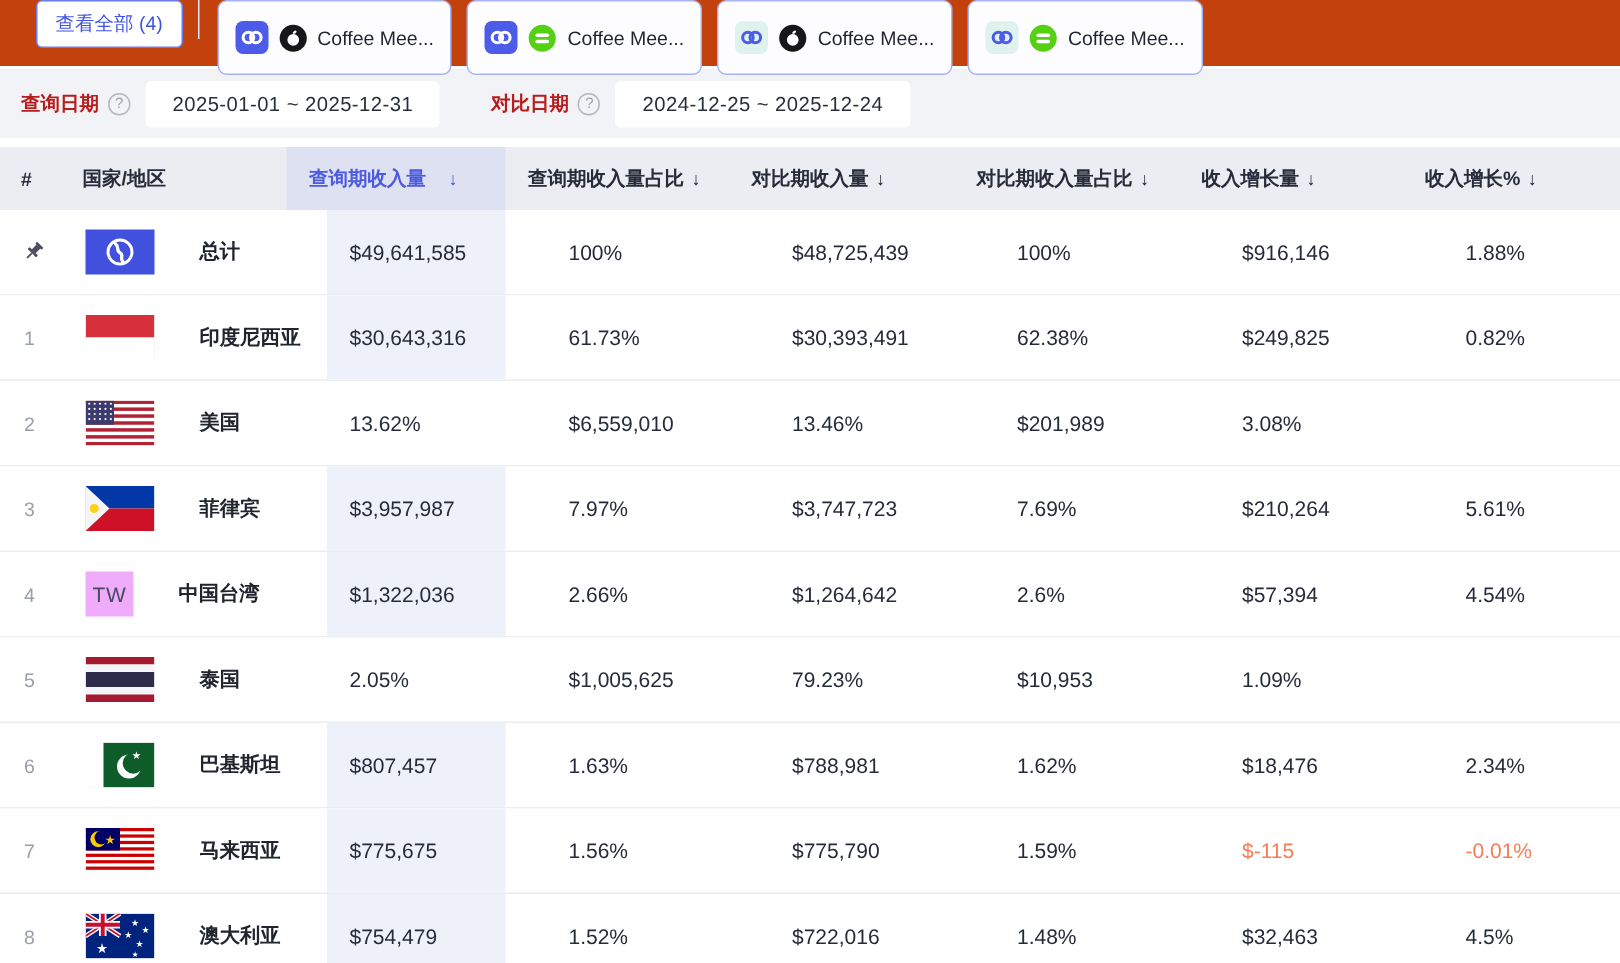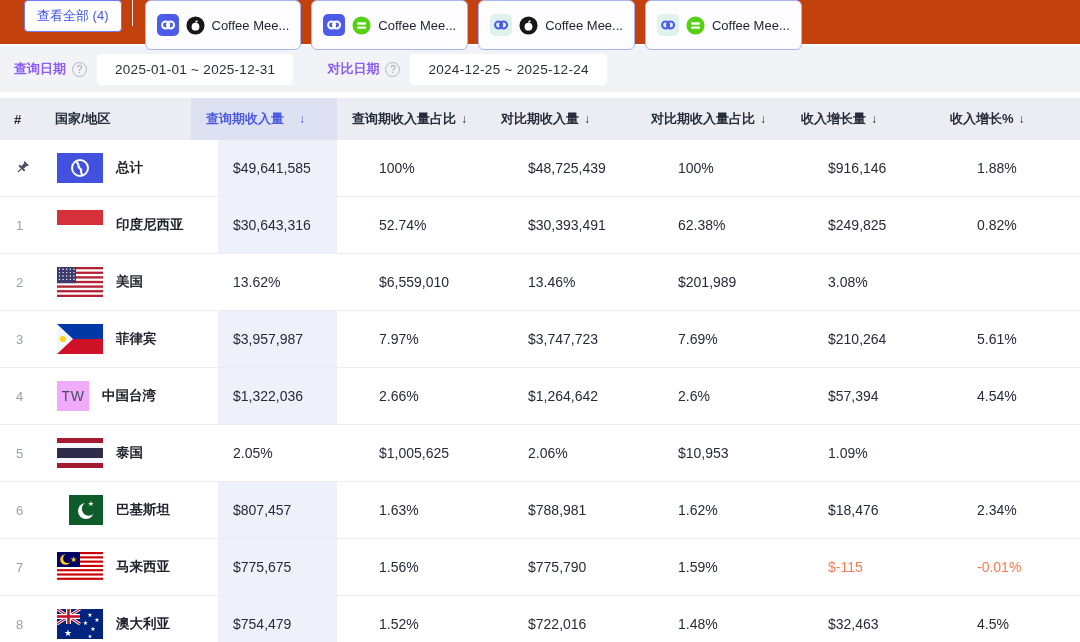--- a/index.html
+++ b/index.html
@@ -14,41 +14,41 @@
   .app-tabs { display:flex; align-items:center; gap:10px; }
   .app-btn { display:flex; align-items:center; gap:7px; border:1px solid #a9b3f2; background:#fdfdff;
     border-radius:6px; padding:4px 11px; font-size:13px; color:#1f2430; cursor:pointer; height:50px; }
   .app-badge { width:22px; height:22px; border-radius:5px; display:flex; align-items:center; justify-content:center; flex:0 0 auto; }
   .app-badge.solid { background:#4c5ce8; color:#ffffff; }
   .app-badge.light { background:#dff2ec; color:#4c5ce8; }
   .platform-ic { width:19px; height:19px; flex:0 0 auto; }
 
   
   .filterbar { height:46px; background:#f2f3f6; display:flex; align-items:center; padding:0 14px; margin-top:2px; }
-  .f-label { font-size:13px; font-weight:bold; color:#8b5cf6; }
+  .f-label { font-size:13px; font-weight:bold; color:#b91c1c; }
   .help-ic { width:15px; height:15px; border:1px solid #b4b8c2; border-radius:50%; color:#9da2ad;
     font-size:10px; display:inline-flex; align-items:center; justify-content:center; margin:0 10px 0 6px; }
   .date-input { background:#fff; border-radius:4px; padding:8px 18px; font-size:13.5px; color:#2a2e39;
     letter-spacing:.3px; cursor:pointer; white-space:nowrap; }
   .f-gap { width:34px; }
 
   
   .tablewrap { margin-top:6px; }
   .grid { display:grid; grid-template-columns:40px 151px 146px 149px 150px 150px 149px 1fr; }
   .thead { height:42px; background:#ebedf3; align-items:stretch; }
   .th { display:flex; align-items:center; padding-left:15px; font-size:13px; font-weight:bold; color:#272c3a; }
   .th:first-child { padding-left:14px; }
   .th.sorted { background:#dee1f1; color:#4c5be2;gap:10px; }
   .sort-arrow { font-size:12px; margin-left:5px; font-weight:bold; }
 
   .trow { height:57px; border-bottom:1px solid #ececf2; align-items:center; background:#fff; }
   .cell { font-size:14px; color:#262b3a; padding-left:15px;margin-left:27px; }
   .cell.qcol { background:#eef0fa; align-self:stretch; display:flex; align-items:center; }
   .rank { font-size:13px; color:#9aa0ab; padding-left:16px; }
-  .country-cell { display:flex; align-items:center; padding-left:17px; }
+  .country-cell { display:flex; align-items:center; padding-left:17px;gap:17px; }
   .country-name { font-size:13.5px; font-weight:bold; color:#20242e; margin-left:13px; white-space:nowrap; }
   .flagbox { width:46px; height:30px; flex:0 0 auto; box-shadow:0 0 0 1px rgba(0,0,0,.07) inset; overflow:hidden; display:flex; align-items:center; justify-content:center; }
   .flagbox svg { display:block; }
   .tw-box { width:32px; height:30px; background:#f0abfc; color:#454d5c; font-size:14px;
     display:flex; align-items:center; justify-content:center; flex:0 0 auto; letter-spacing:.5px; }
   .globe-badge { width:46px; height:30px; background:#4150dd; display:flex; align-items:center; justify-content:center; flex:0 0 auto; }
   .neg { color:#f77c55; }
   .pin-cell { padding-left:14px; display:flex; align-items:center; }
 </style>
 </head>
@@ -193,21 +193,21 @@
         <div class="country-cell">
           <span class="flagbox">
             <svg width="46" height="30" viewBox="0 0 46 30">
               <rect width="46" height="15" fill="#d6303b"></rect>
               <rect y="15" width="46" height="15" fill="#fff"></rect>
             </svg>
           </span>
           <span class="country-name">印度尼西亚</span>
         </div>
         <div class="cell qcol">$30,643,316</div>
-        <div class="cell">52.74%</div>
+        <div class="cell">61.73%</div>
         <div class="cell">$30,393,491</div>
         <div class="cell">62.38%</div>
         <div class="cell">$249,825</div>
         <div class="cell">0.82%</div>
       </div>
       <div class="grid trow">
         <div class="rank">2</div>
         <div class="country-cell">
           <span class="flagbox">
             <svg width="46" height="30" viewBox="0 0 46 30">
@@ -292,21 +292,21 @@
               <rect y="5" width="46" height="5" fill="#f4f5f8"></rect>
       <rect y="10" width="46" height="10" fill="#2d2a4a"></rect>
               <rect y="20" width="46" height="5" fill="#f4f5f8"></rect>
       <rect y="25" width="46" height="5" fill="#a51931"></rect>
             </svg>
           </span>
           <span class="country-name">泰国</span>
         </div>
         <div class="cell">2.05%</div>
         <div class="cell">$1,005,625</div>
-        <div class="cell">2.06%</div>
+        <div class="cell">79.23%</div>
         <div class="cell">$10,953</div>
         <div class="cell">1.09%</div>
       </div>
       <div class="grid trow">
         <div class="rank">6</div>
         <div class="country-cell">
           <span class="flagbox">
             <svg width="46" height="30" viewBox="0 0 46 30">
               <rect width="46" height="30" fill="#fff"></rect>
               <rect x="12" width="34" height="30" fill="#0d5c2a"></rect>

